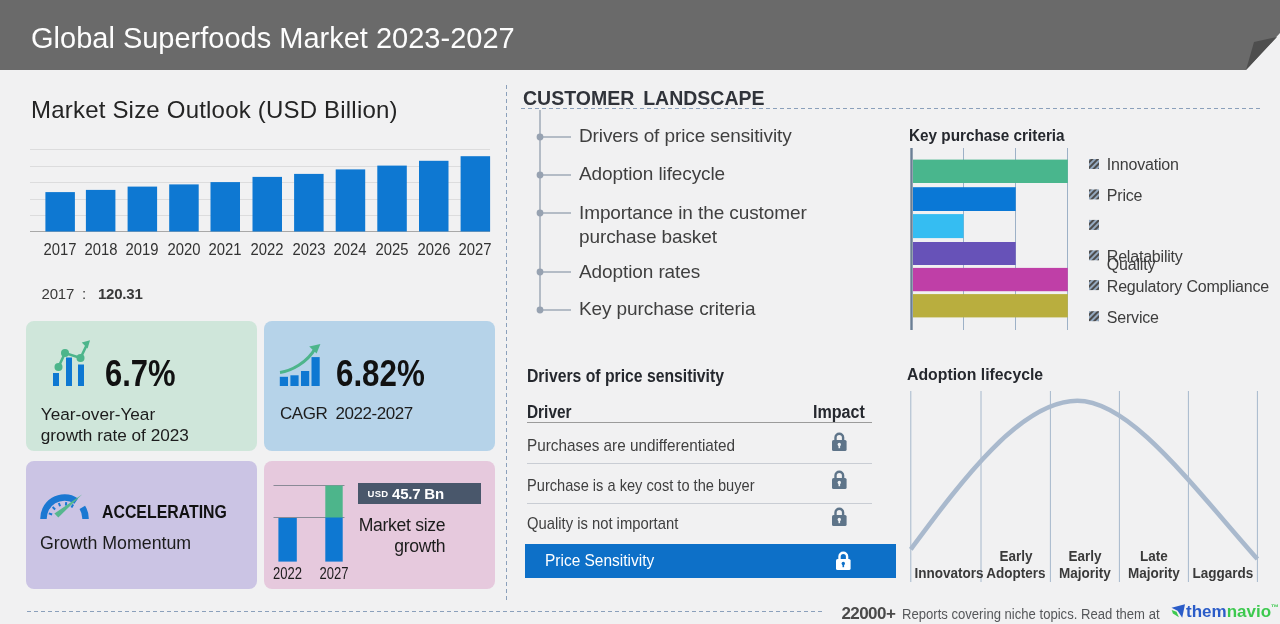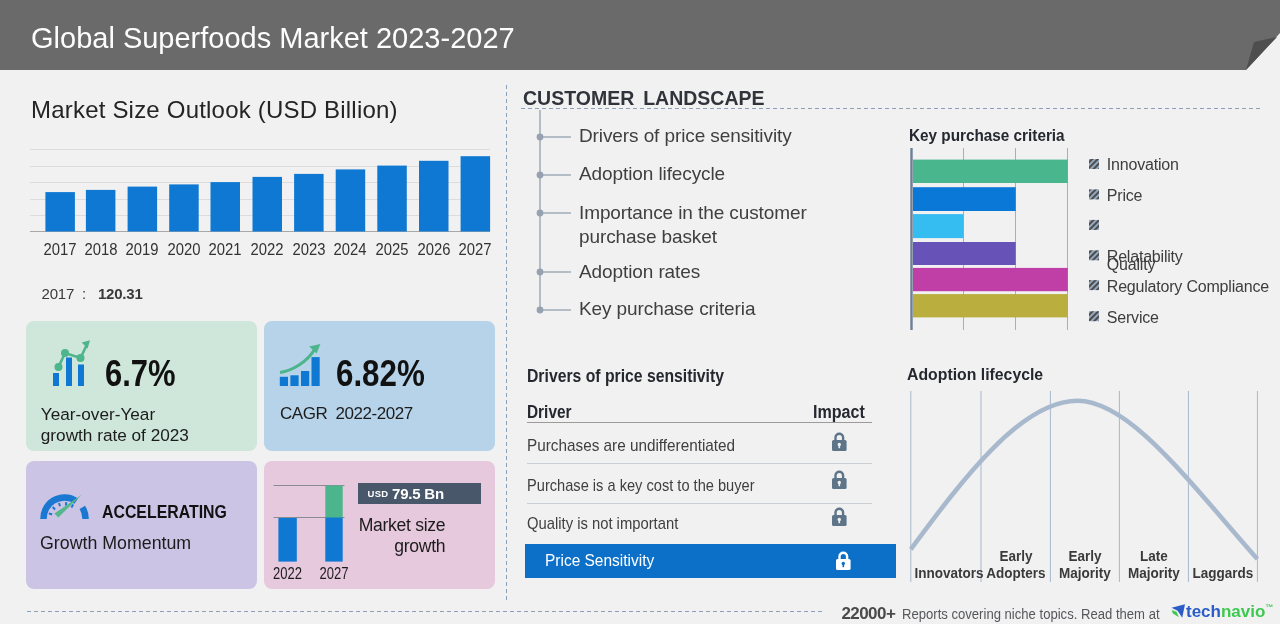--- a/index.html
+++ b/index.html
@@ -116,21 +116,21 @@
   <rect x="14.4" y="57" width="18.4" height="43.6" fill="#0e78d2"></rect>
   <rect x="61.3" y="24.5" width="17.4" height="32.5" fill="#4db58b"></rect>
   <rect x="61.3" y="56.5" width="17.4" height="44.1" fill="#0e78d2"></rect>
   <g font-family="Liberation Sans, sans-serif" font-size="16" fill="#1c1c1c" text-anchor="middle">
     <text x="23.5" y="118" textLength="29" lengthAdjust="spacingAndGlyphs">2022</text>
     <text x="70" y="118" textLength="29" lengthAdjust="spacingAndGlyphs">2027</text>
   </g>
 </svg>
 <div class="abs" style="left:357.7px;top:483.4px;width:123.3px;height:20.3px;background:#49576b;"></div>
 <div class="abs" style="left:367.5px;top:487.5px;font-size:9.5px;font-weight:bold;color:#fff;letter-spacing:0.3px;">USD</div>
-<div class="abs" style="left:392px;top:484.5px;font-size:15px;font-weight:bold;color:#fff;letter-spacing:-0.2px;">79.5 Bn</div>
+<div class="abs" style="left:392px;top:484.5px;font-size:15px;font-weight:bold;color:#fff;letter-spacing:-0.2px;">45.7 Bn</div>
 <div class="abs" style="left:358.7px;top:514.5px;font-size:17.6px;letter-spacing:-0.3px;line-height:21px;color:#1c1c1c;text-align:right;">Market size<br>growth</div>
 
 <div class="abs" style="left:506px;top:85px;width:1px;height:515px;background:repeating-linear-gradient(to bottom,#8ba0bb 0,#8ba0bb 4px,transparent 4px,transparent 7px);"></div>
 <div class="abs" style="left:27px;top:611px;width:798px;height:1px;background:repeating-linear-gradient(to right,#8ba0bb 0,#8ba0bb 4px,transparent 4px,transparent 7px);"></div>
 
 <div class="abs" style="left:523px;top:86.7px;font-size:19.5px;font-weight:bold;color:#30333a;word-spacing:3.5px;">CUSTOMER LANDSCAPE</div>
 <div class="abs" style="left:521px;top:108px;width:740px;height:1px;background:repeating-linear-gradient(to right,#8ba0bb 0,#8ba0bb 4px,transparent 4px,transparent 7px);"></div>
 
 <svg class="abs" style="left:500px;top:110px;" width="90" height="215" viewBox="0 0 90 215">
   <g stroke="#9aa5b4" stroke-width="1.4" fill="none">
@@ -248,13 +248,13 @@
 <div class="abs" style="left:1049.9px;top:546.5px;width:70px;text-align:center;font-size:15px;font-weight:bold;line-height:17.1px;color:#3a3a3a;transform:scaleX(0.90);">Early<br>Majority</div>
 <div class="abs" style="left:1118.9px;top:546.5px;width:70px;text-align:center;font-size:15px;font-weight:bold;line-height:17.1px;color:#3a3a3a;transform:scaleX(0.90);">Late<br>Majority</div>
 <div class="abs" style="left:1187.9px;top:563.6px;width:70px;text-align:center;font-size:15px;font-weight:bold;color:#3a3a3a;transform:scaleX(0.90);">Laggards</div>
 
 <div class="abs" style="left:841.4px;top:603.5px;font-size:17px;font-weight:bold;letter-spacing:-0.55px;color:#4a4a4a;">22000+</div>
 <div class="abs" style="left:901.5px;top:606.3px;font-size:14px;color:#55575a;transform:scaleX(0.935);transform-origin:0 0;">Reports covering niche topics. Read them at</div>
 <svg class="abs" style="left:1171px;top:604px;" width="15" height="14" viewBox="0 0 15 14">
   <polygon points="0.5,3.8 14,0.3 11.2,13.7 6.6,6.8" fill="#2b5cc8"></polygon>
   <polygon points="0.7,6 5.5,7.7 7.9,13.3 1.9,9.4" fill="#3dc94f"></polygon>
 </svg>
-<div class="abs" style="left:1186px;top:601.6px;font-size:17px;font-weight:bold;"><span style="color:#2b5cc8;">tech</span><span style="color:#3dc94f;">navio</span><span style="color:#3dc94f;font-size:8px;vertical-align:7px;">™</span></div>
+<div class="abs" style="left:1186px;top:601.6px;font-size:17px;font-weight:bold;"><span style="color:#2b5cc8;">them</span><span style="color:#3dc94f;">navio</span><span style="color:#3dc94f;font-size:8px;vertical-align:7px;">™</span></div>
 
 </body></html>

